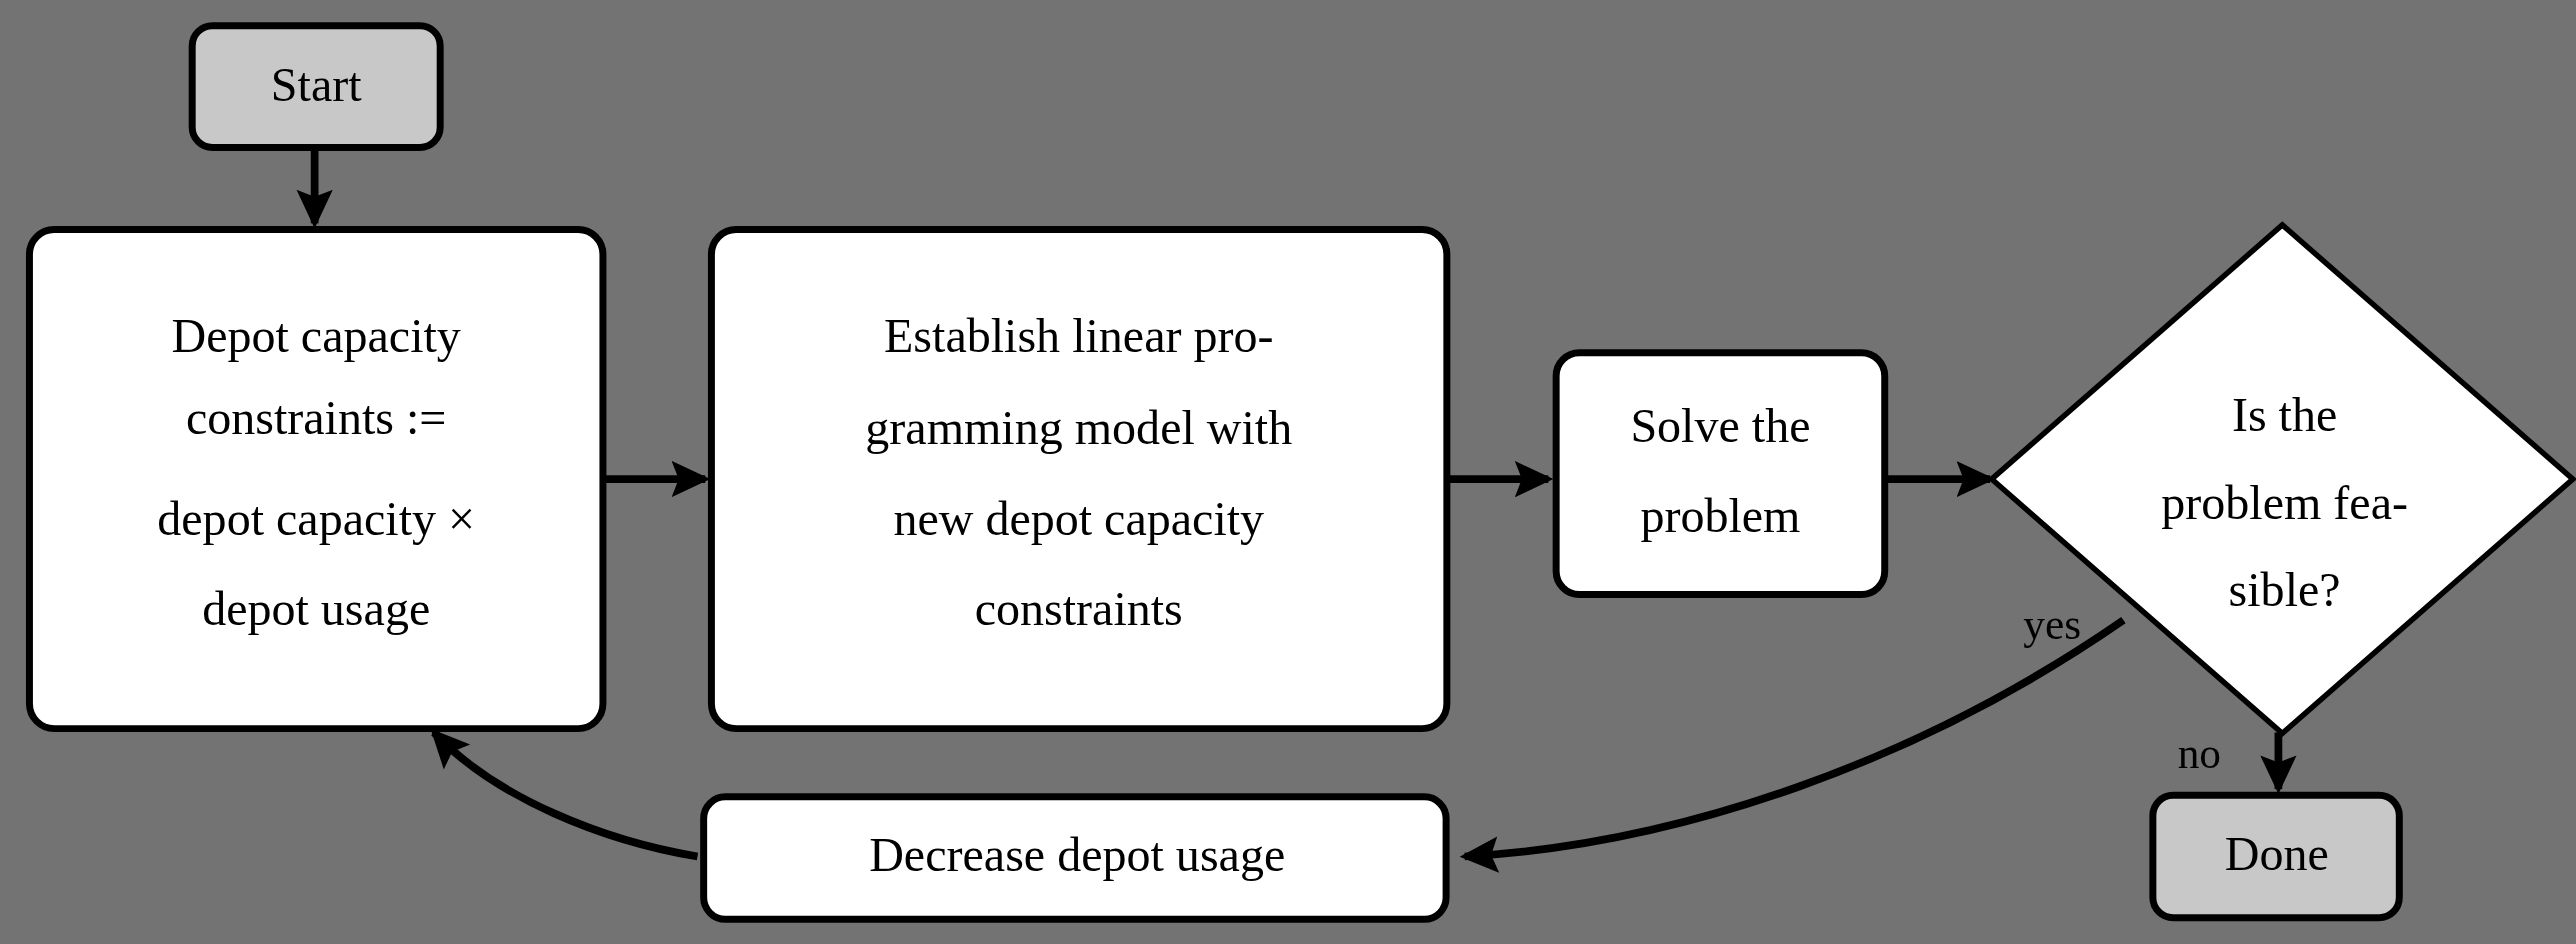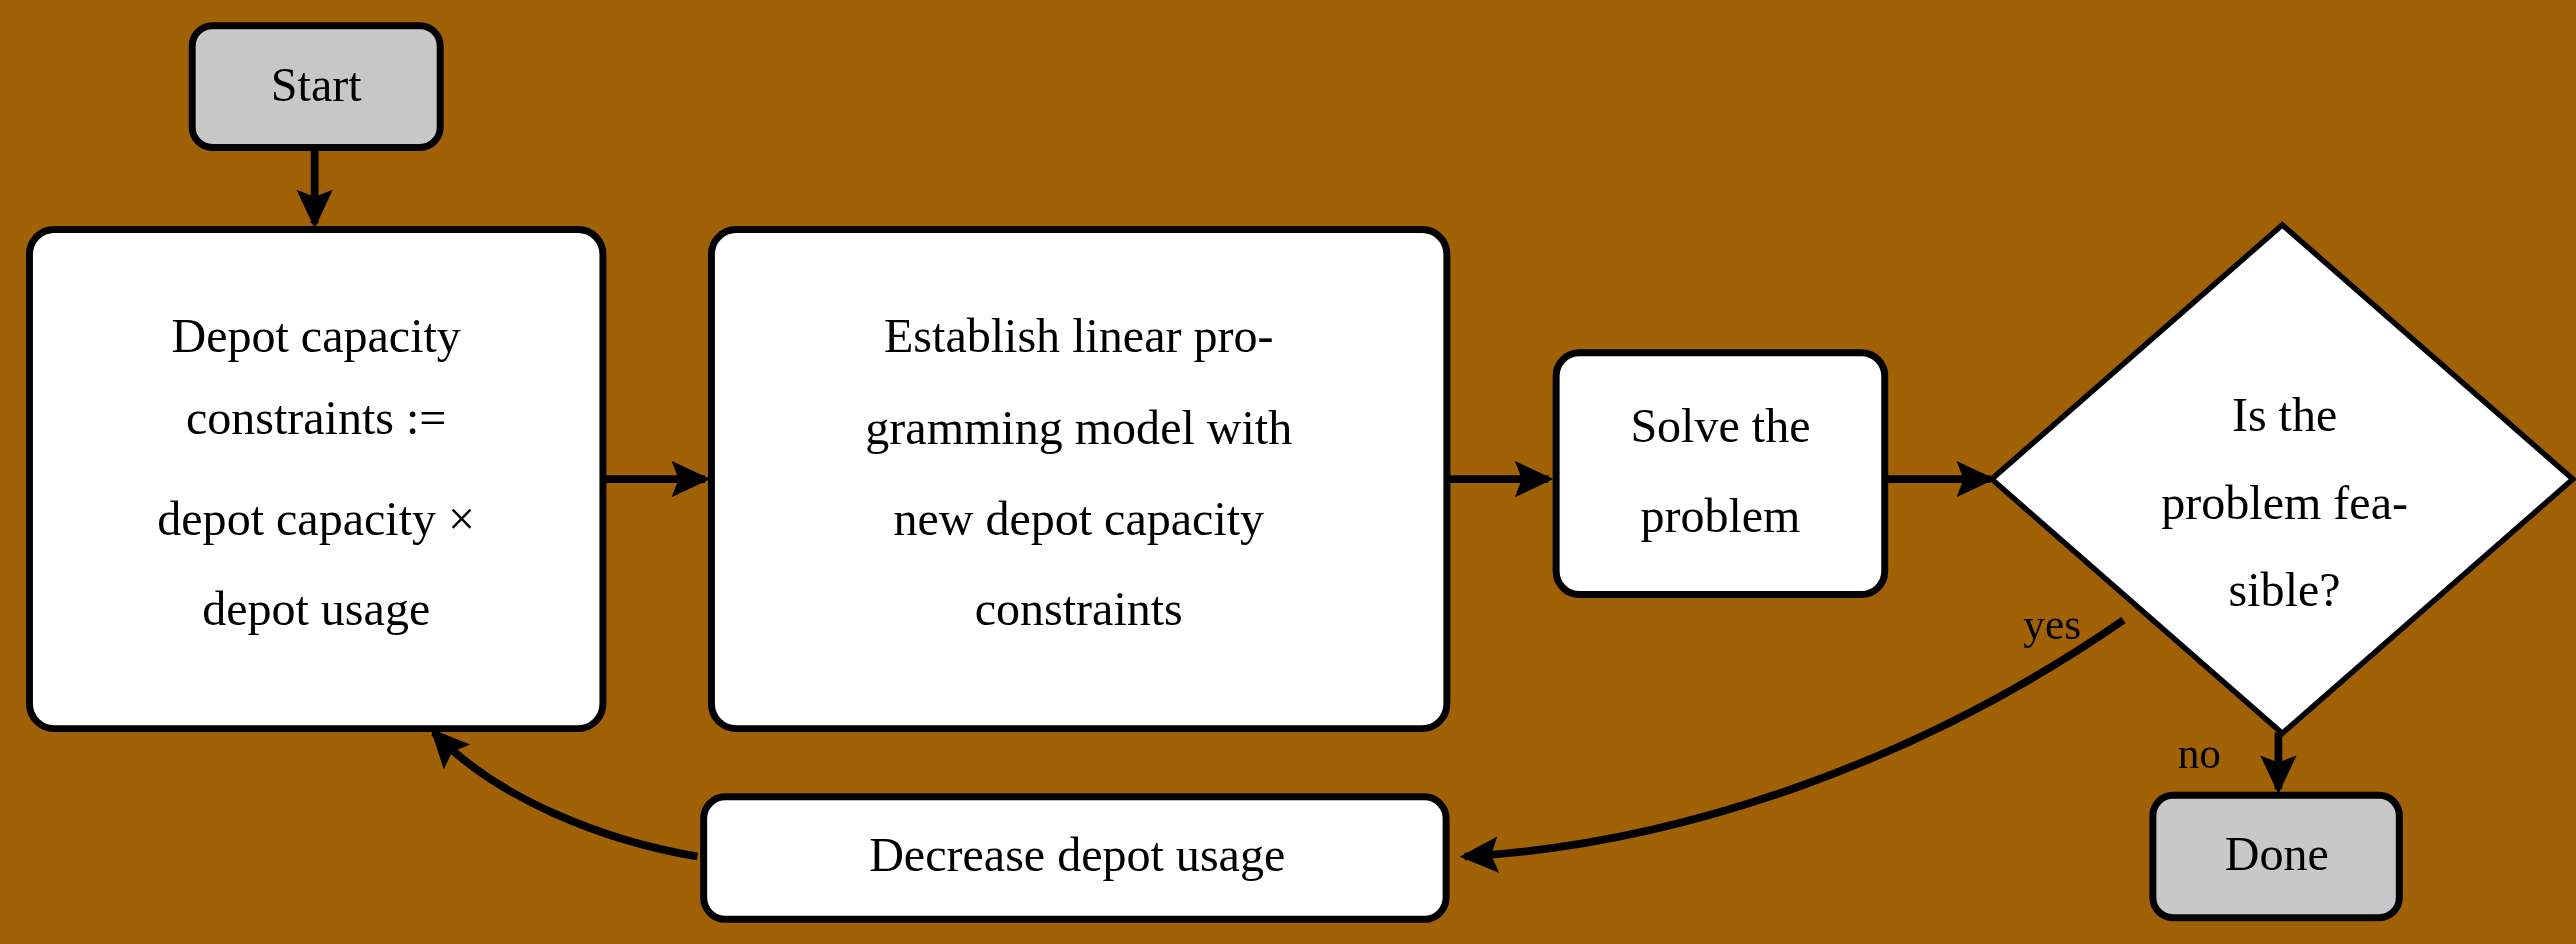--- a/index.html
+++ b/index.html
@@ -4,21 +4,21 @@
 <style>
   html, body {
     margin: 0;
     padding: 0;
     background: #ffffff;
   }
   #canvas {
     position: relative;
     width: 2576px;
     height: 945px;
-    background: #a16207;
+    background: #737373;
     overflow: hidden;
     font-family: "Liberation Serif", "DejaVu Serif", serif;
   }
   svg.layer {
     position: absolute;
     top: 0;
     left: 0;
     width: 2576px;
     height: 945px;
   }

